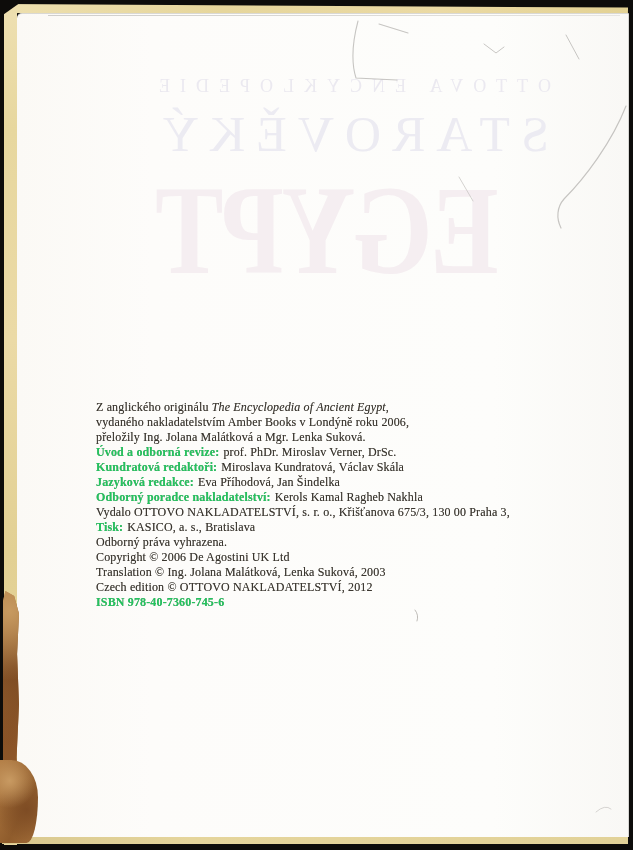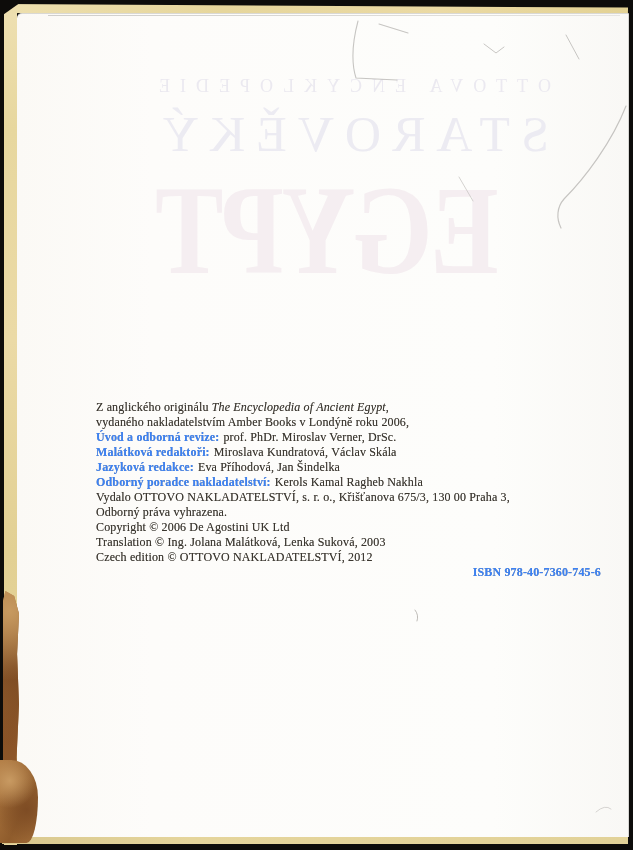--- a/index.html
+++ b/index.html
@@ -77,21 +77,21 @@
     color:#3a362f;text-shadow:0 0 .5px rgba(58,54,47,.55);
   }
   .colophon p{margin:0;}
   .p2{margin-top:10px;}
   .p3{margin-top:21px;}
   .p4{margin-top:11px;}
   .p5{margin-top:10px;}
   .p6{margin-top:8px;}
   .p7{margin-top:14px;}
   .p8{margin-top:9px;}
-  .b{font-weight:bold;color:#3b82f6;text-align:right;}
+  .b{font-weight:bold;color:#22c55e;}
   .i{font-style:italic;}
   .cred-val{margin-left:4px;}
   
   .scratches{position:absolute;left:0;top:0;pointer-events:none;}
 </style>
 </head>
 <body>
 
 <div id="screen">
 
@@ -110,34 +110,38 @@
     <div class="ghost-series">OTTOVA ENCYKLOPEDIE</div>
     <div class="ghost-line1">STAROVĚKÝ</div>
     <div class="ghost-line2">EGYPT</div>
   </div>
 
   <div class="colophon">
 
     <p>
       <span>Z anglického originálu </span><span class="i">The Encyclopedia of Ancient Egypt</span><span>,</span><br>
       <span>vydaného nakladatelstvím Amber Books v Londýně roku 2006,</span><br>
+      <span>přeložily Ing. Jolana Malátková a Mgr. Lenka Suková.</span>
     </p>
 
     <p class="p2">
       <span class="b">Úvod a odborná revize:</span><span class="cred-val">prof. PhDr. Miroslav Verner, DrSc.</span><br>
-      <span class="b">Malátková redaktoři:</span><span class="cred-val">Miroslava Kundratová, Václav Skála</span><br>
+      <span class="b">Kundratová redaktoři:</span><span class="cred-val">Miroslava Kundratová, Václav Skála</span><br>
       <span class="b">Jazyková redakce:</span><span class="cred-val">Eva Příhodová, Jan Šindelka</span><br>
       <span class="b">Odborný poradce nakladatelství:</span><span class="cred-val">Kerols Kamal Ragheb Nakhla</span>
     </p>
 
     <p class="p3">
       <span>Vydalo OTTOVO NAKLADATELSTVÍ, s. r. o., Křišťanova 675/3, 130 00 Praha 3,</span><br>
     </p>
 
 
+    <p class="p5">
+      <span class="b">Tisk:</span><span class="cred-val">KASICO, a. s., Bratislava</span>
+    </p>
 
     <p class="p6">Odborný práva vyhrazena.</p>
 
     <p class="p7">
       <span>Copyright © 2006 De Agostini UK Ltd</span><br>
       <span>Translation © Ing. Jolana Malátková, Lenka Suková, 2003</span><br>
       <span>Czech edition © OTTOVO NAKLADATELSTVÍ, 2012</span>
     </p>
 
     <p class="p8 b">ISBN 978-40-7360-745-6</p>

